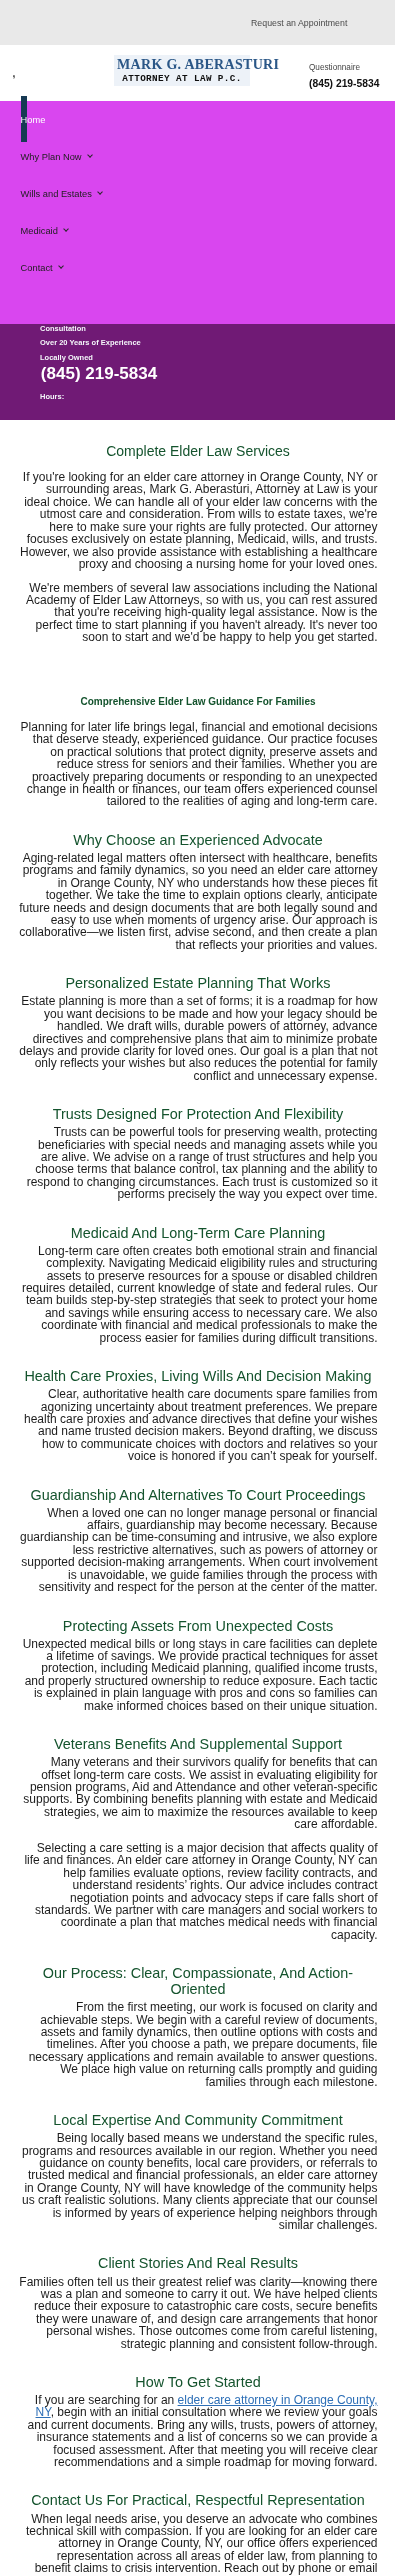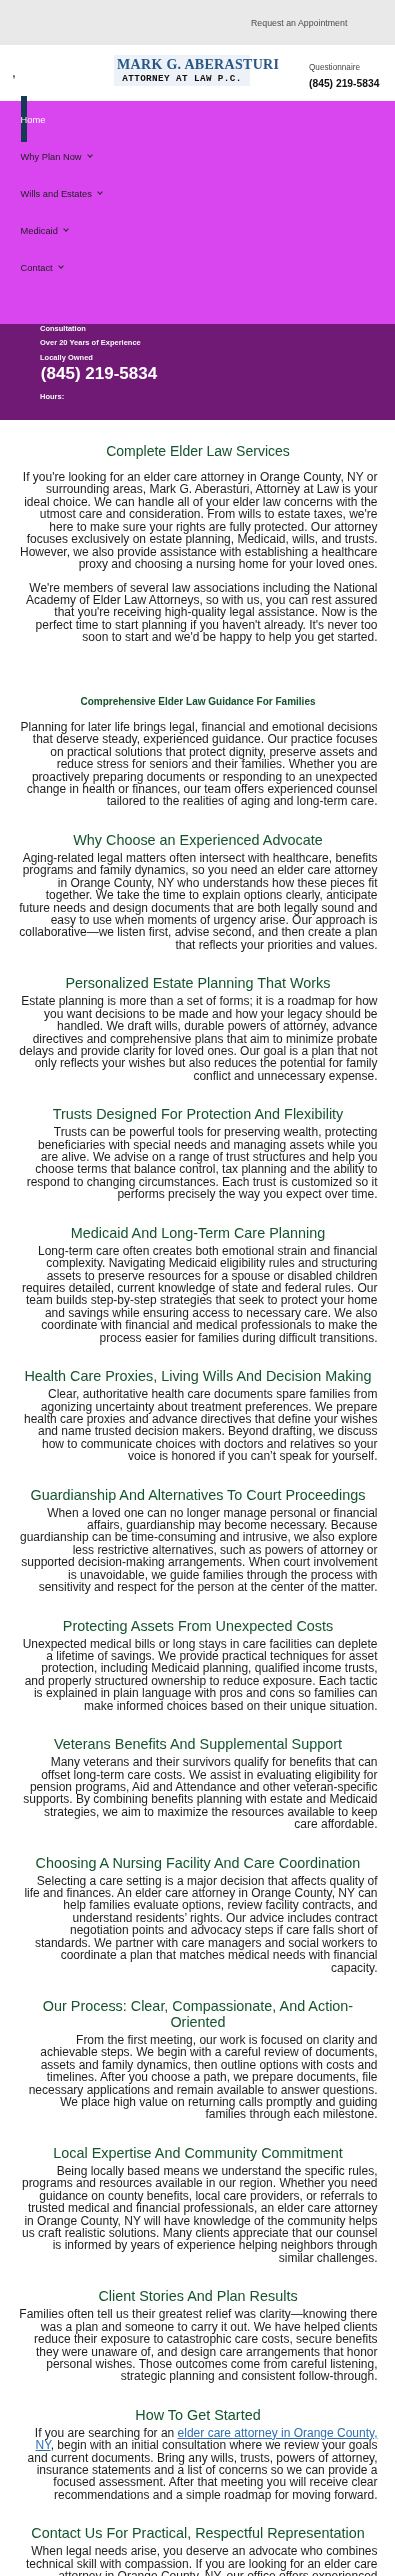--- a/index.html
+++ b/index.html
@@ -166,27 +166,26 @@
       <div class="heading h3">Medicaid And Long-Term Care Planning</div>
       <p class="para">Long-term care often creates both emotional strain and financial complexity. Navigating Medicaid eligibility rules and structuring assets to preserve resources for a spouse or disabled children requires detailed, current knowledge of state and federal rules. Our team builds step-by-step strategies that seek to protect your home and savings while ensuring access to necessary care. We also coordinate with financial and medical professionals to make the process easier for families during difficult transitions.</p>
       <div class="heading h3">Health Care Proxies, Living Wills And Decision Making</div>
       <p class="para">Clear, authoritative health care documents spare families from agonizing uncertainty about treatment preferences. We prepare health care proxies and advance directives that define your wishes and name trusted decision makers. Beyond drafting, we discuss how to communicate choices with doctors and relatives so your voice is honored if you can’t speak for yourself.</p>
       <div class="heading h3">Guardianship And Alternatives To Court Proceedings</div>
       <p class="para">When a loved one can no longer manage personal or financial affairs, guardianship may become necessary. Because guardianship can be time-consuming and intrusive, we also explore less restrictive alternatives, such as powers of attorney or supported decision-making arrangements. When court involvement is unavoidable, we guide families through the process with sensitivity and respect for the person at the center of the matter.</p>
       <div class="heading h3">Protecting Assets From Unexpected Costs</div>
       <p class="para">Unexpected medical bills or long stays in care facilities can deplete a lifetime of savings. We provide practical techniques for asset protection, including Medicaid planning, qualified income trusts, and properly structured ownership to reduce exposure. Each tactic is explained in plain language with pros and cons so families can make informed choices based on their unique situation.</p>
       <div class="heading h3">Veterans Benefits And Supplemental Support</div>
       <p class="para">Many veterans and their survivors qualify for benefits that can offset long-term care costs. We assist in evaluating eligibility for pension programs, Aid and Attendance and other veteran-specific supports. By combining benefits planning with estate and Medicaid strategies, we aim to maximize the resources available to keep care affordable.</p>
-      <div class="heading h3">Choosing A Nursing Facility And Care Coordination</div>
       <p class="para">Selecting a care setting is a major decision that affects quality of life and finances. An elder care attorney in Orange County, NY can help families evaluate options, review facility contracts, and understand residents’ rights. Our advice includes contract negotiation points and advocacy steps if care falls short of standards. We partner with care managers and social workers to coordinate a plan that matches medical needs with financial capacity.</p>
       <div class="heading h3">Our Process: Clear, Compassionate, And Action-Oriented</div>
       <p class="para">From the first meeting, our work is focused on clarity and achievable steps. We begin with a careful review of documents, assets and family dynamics, then outline options with costs and timelines. After you choose a path, we prepare documents, file necessary applications and remain available to answer questions. We place high value on returning calls promptly and guiding families through each milestone.</p>
       <div class="heading h3">Local Expertise And Community Commitment</div>
       <p class="para">Being locally based means we understand the specific rules, programs and resources available in our region. Whether you need guidance on county benefits, local care providers, or referrals to trusted medical and financial professionals, an elder care attorney in Orange County, NY will have knowledge of the community helps us craft realistic solutions. Many clients appreciate that our counsel is informed by years of experience helping neighbors through similar challenges.</p>
-      <div class="heading h3">Client Stories And Plan Results</div>
+      <div class="heading h3">Client Stories And Real Results</div>
       <p class="para">Families often tell us their greatest relief was clarity—knowing there was a plan and someone to carry it out. We have helped clients reduce their exposure to catastrophic care costs, secure benefits they were unaware of, and design care arrangements that honor personal wishes. Those outcomes come from careful listening, strategic planning and consistent follow-through.</p>
       <div class="heading h3">How To Get Started</div>
       <p class="para">If you are searching for an <a class="inline-link">elder care attorney in Orange County, NY</a>, begin with an initial consultation where we review your goals and current documents. Bring any wills, trusts, powers of attorney, insurance statements and a list of concerns so we can provide a focused assessment. After that meeting you will receive clear recommendations and a simple roadmap for moving forward.</p>
       <div class="heading h3">Contact Us For Practical, Respectful Representation</div>
       <p class="para">When legal needs arise, you deserve an advocate who combines technical skill with compassion. If you are looking for an elder care attorney in Orange County, NY, our office offers experienced representation across all areas of elder law, from planning to benefit claims to crisis intervention. Reach out by phone or email for a consultation and take the first step toward a more secure future.</p>
       <p class="para">We offer review appointments to update documents, adjust strategies for benefits and ensure your plan remains aligned with current law. Staying proactive can prevent crises and preserve options for the years ahead.</p>
     </main>
 
 </div>
 

